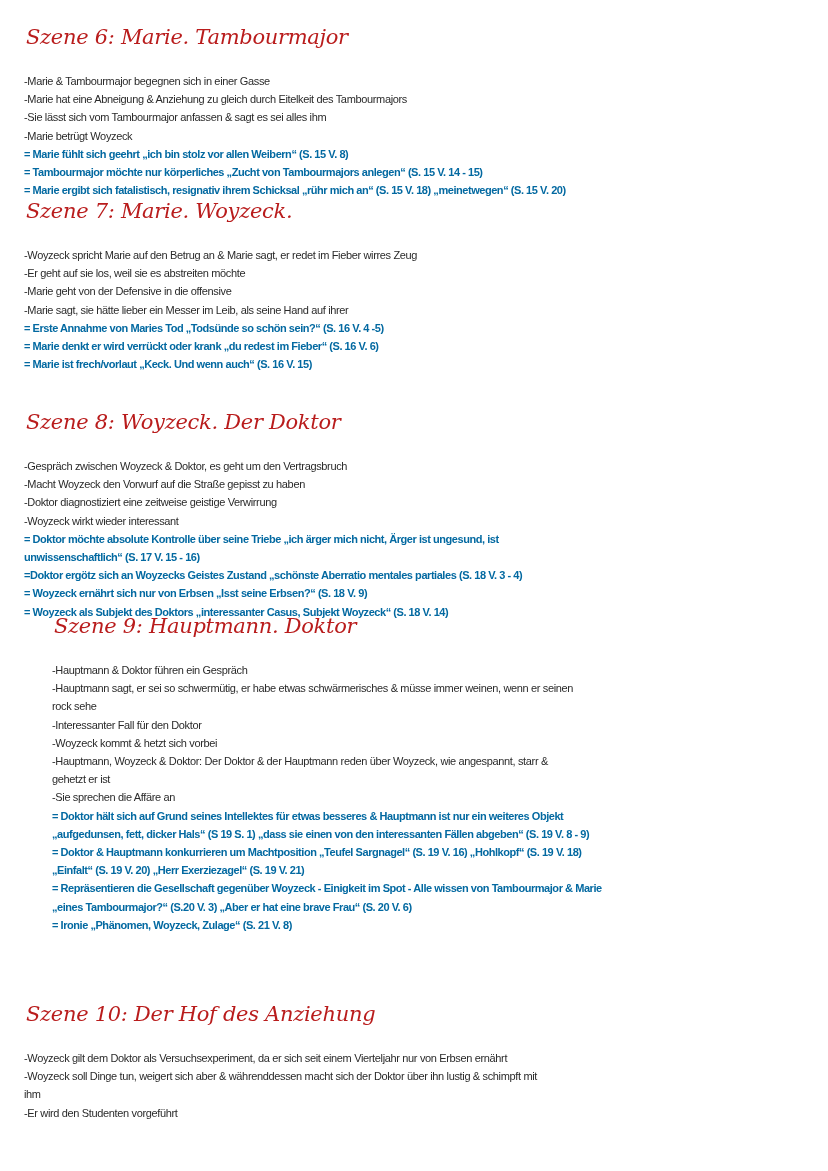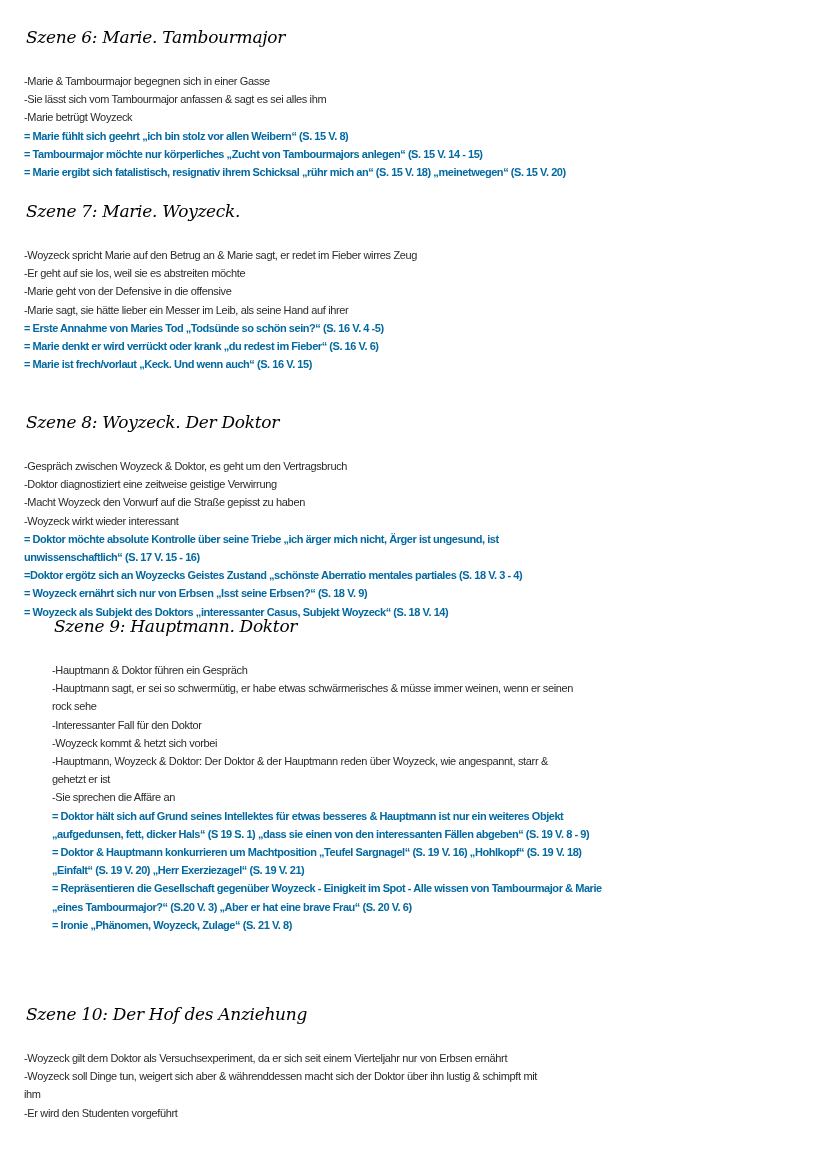--- a/index.html
+++ b/index.html
@@ -5,21 +5,21 @@
     html, body { margin: 0; padding: 0; background: #ffffff; }
     body {
       width: 828px; height: 1171px; overflow: hidden; position: relative;
       font-family: "Liberation Sans", sans-serif; color: #222222;
     }
     .page { position: absolute; left: 0; top: 0; width: 828px; }
     .scene { position: absolute; left: 24px; width: 790px; }
     .heading {
       display: inline-block; position: relative;
       font-family: "DejaVu Serif", serif; font-style: italic;
-      font-size: 17px; color: #000000; letter-spacing: -0.3px;
+      font-size: 21px; color: #b91c1c; letter-spacing: -0.3px;
       padding: 0 2px; line-height: 22px;
     }
     .heading::after {
       content: ""; position: absolute; left: 0; right: 0; bottom: 3px; height: 8px;
       background: #f2b8bf; opacity: 0.75; z-index: -1; border-radius: 2px;
     }
     .lines { margin-top: 24px; }
     .line {
       font-size: 11px; line-height: 18.2px; letter-spacing: -0.35px;
       font-family: "Liberation Sans", sans-serif; color: #2a2a2a;
@@ -28,20 +28,21 @@
   </style>
 </head>
 <body>
 
 <div class="page">
 
   <section class="scene" style="top:26px;">
     <div class="heading">Szene 6: Marie. Tambourmajor</div>
     <div class="lines">
       <div class="line">-Marie &amp; Tambourmajor begegnen sich in einer Gasse</div>
+      <div class="line">-Marie hat eine Abneigung &amp; Anziehung zu gleich durch Eitelkeit des Tambourmajors</div>
       <div class="line">-Sie lässt sich vom Tambourmajor  anfassen &amp; sagt es sei alles ihm</div>
       <div class="line">-Marie betrügt Woyzeck</div>
       <div class="line bold">= Marie fühlt sich geehrt „ich bin stolz vor allen Weibern“ (S. 15 V. 8)</div>
       <div class="line bold">= Tambourmajor möchte nur körperliches „Zucht von Tambourmajors anlegen“ (S. 15 V. 14 - 15)</div>
       <div class="line bold">= Marie ergibt sich fatalistisch, resignativ ihrem Schicksal „rühr mich an“ (S. 15 V. 18) „meinetwegen“ (S. 15 V. 20)</div>
     </div>
   </section>
 
   <section class="scene" style="top:200px;">
     <div class="heading">Szene 7: Marie. Woyzeck.</div>
@@ -53,22 +54,22 @@
       <div class="line bold">= Erste Annahme von Maries Tod „Todsünde so schön sein?“ (S. 16 V. 4 -5)</div>
       <div class="line bold">= Marie denkt er wird verrückt oder krank „du redest im Fieber“ (S. 16 V. 6)</div>
       <div class="line bold">= Marie ist frech/vorlaut „Keck. Und wenn auch“ (S. 16 V. 15)</div>
     </div>
   </section>
 
   <section class="scene" style="top:411px;">
     <div class="heading">Szene 8: Woyzeck. Der Doktor</div>
     <div class="lines">
       <div class="line">-Gespräch zwischen Woyzeck &amp; Doktor, es geht um den Vertragsbruch</div>
+      <div class="line">-Macht Woyzeck den Vorwurf auf die Straße gepisst zu haben</div>
       <div class="line">-Doktor diagnostiziert eine zeitweise geistige Verwirrung</div>
-      <div class="line">-Macht Woyzeck den Vorwurf auf die Straße gepisst zu haben</div>
       <div class="line">-Woyzeck wirkt wieder interessant</div>
       <div class="line bold">= Doktor möchte absolute Kontrolle über seine Triebe „ich ärger mich nicht, Ärger ist ungesund, ist</div>
       <div class="line bold">unwissenschaftlich“ (S. 17 V. 15 - 16)</div>
       <div class="line bold">=Doktor ergötz sich an Woyzecks Geistes Zustand „schönste Aberratio mentales partiales (S. 18 V. 3 - 4)</div>
       <div class="line bold">= Woyzeck ernährt sich nur von Erbsen „Isst seine Erbsen?“ (S. 18 V. 9)</div>
       <div class="line bold">= Woyzeck als Subjekt des Doktors „interessanter Casus, Subjekt Woyzeck“ (S. 18 V. 14)</div>
     </div>
   </section>
 
   <section class="scene" style="top:615px;margin-left:28px;">

